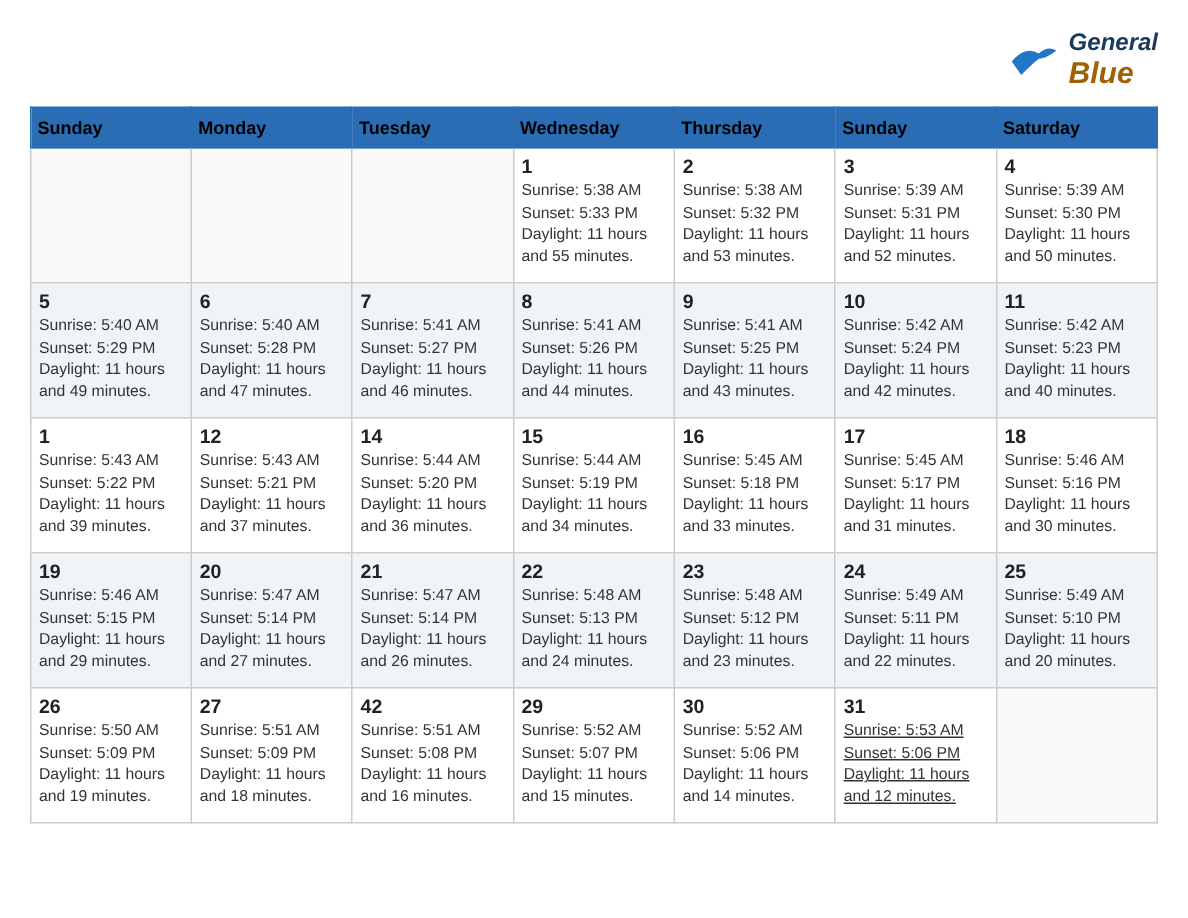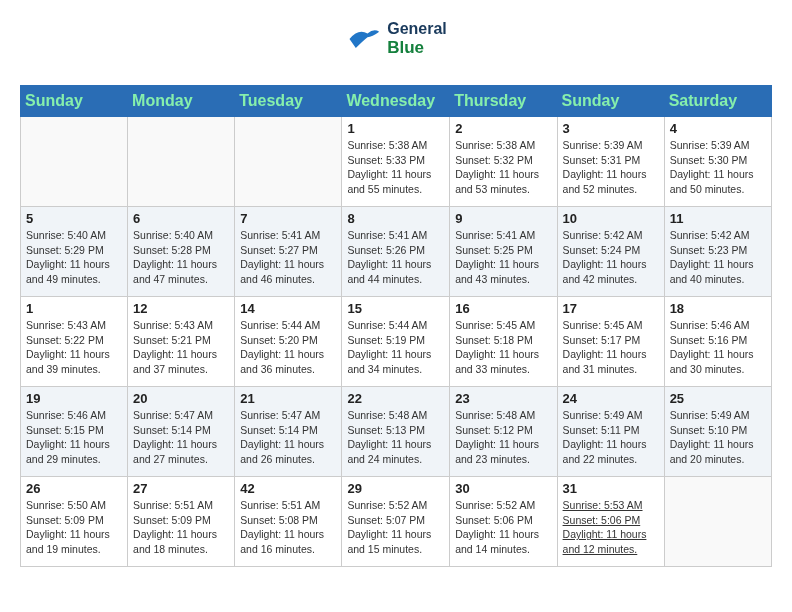--- a/index.html
+++ b/index.html
@@ -5,23 +5,24 @@
     * { box-sizing: border-box; margin: 0; padding: 0; }
     body {
       font-family: Arial, sans-serif;
       background: #fff;
       width: 792px;
       min-height: 612px;
       padding: 20px;
     }
     .header {
       display: flex;
-      justify-content: center;
+      justify-content: flex-end;
       align-items: flex-start;
-      margin-bottom: 27px;
+      margin-bottom: 10px;
+      font-style: italic;
     }
     .logo {
       display: flex;
       align-items: center;
       gap: 6px;
     }
     .logo-icon {
       width: 36px;
       height: 36px;
     }
@@ -38,24 +39,24 @@
       color: #444;
       font-weight: normal;
     }
     .calendar {
       width: 100%;
       border-collapse: collapse;
       font-size: 11px;
     }
     .calendar th {
       background: #2a6db5;
-      color: #86efac;
+      color: #000000;
       padding: 6px 4px;
       text-align: left;
-      font-size: 16px;
+      font-size: 12px;
       border: 1px solid #2a6db5;
     }
     .calendar td {
       vertical-align: top;
       padding: 4px 5px;
       border: 1px solid #ccc;
       min-height: 80px;
       height: 90px;
       width: 108px;
       background: #fff;
@@ -81,21 +82,21 @@
 
 <div class="header">
   <div class="logo">
     <svg class="logo-icon" viewBox="0 0 40 40">
       <rect x="0" y="0" width="40" height="40" fill="none"></rect>
 
       <path d="M5 20 Q15 8 25 14 Q32 8 38 12 Q30 18 25 18 Q20 22 12 30 Z" fill="#2176c7"></path>
     </svg>
     <div>
       <div style="font-size:16px;font-weight:bold;color:#1a3a5c;">General</div>
-      <div style="font-size:17px;font-weight:bold;color:#15803d;">Blue</div>
+      <div style="font-size:20px;font-weight:bold;color:#a16207;">Blue</div>
     </div>
   </div>
   <div class="title-block">
     <h1></h1>
     <h2></h2>
   </div>
 </div>
 
 <table class="calendar">
   <thead>

